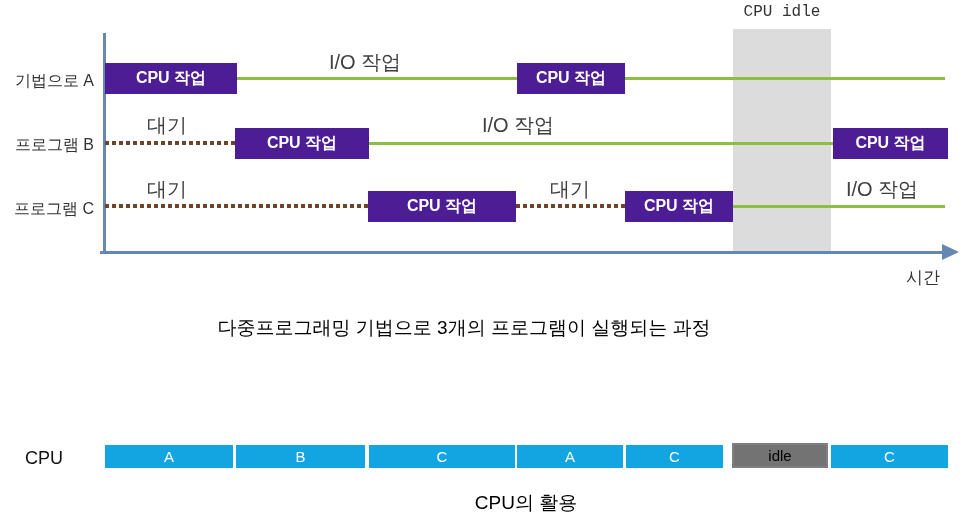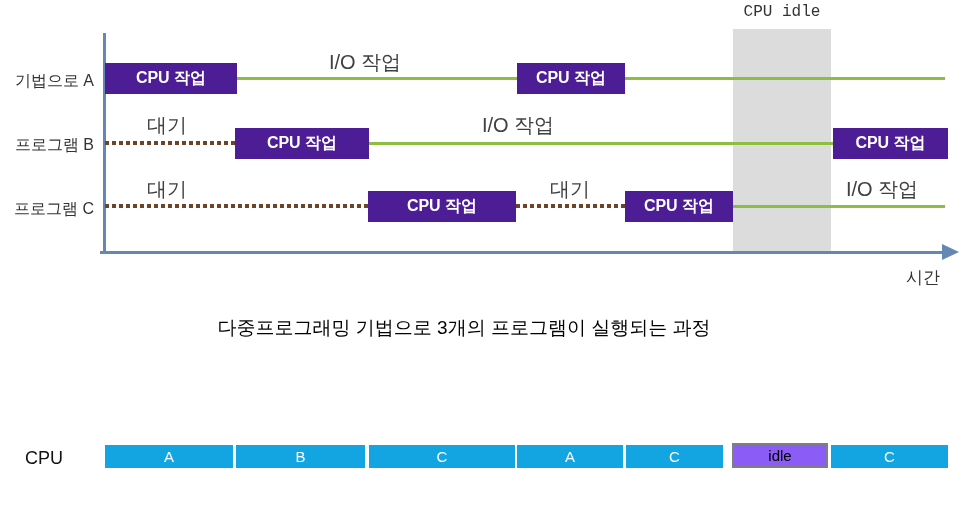--- a/index.html
+++ b/index.html
@@ -30,21 +30,21 @@
   .ann { position:absolute; font-size:20px; color:#404040; text-align:center; }
 
   .caption { position:absolute; text-align:center; font-size:19px; color:#000000; }
   .caption-top    { left:84px;  top:315px; width:760px; }
   .caption-bottom { left:146px; top:490px; width:760px; }
 
   
   .cpu-label { position:absolute; left:25px; top:448px; font-size:18px; color:#111111; }
   .bar-seg { position:absolute; top:445px; height:23px; background:#12a5e2; color:#ffffff;
              font-size:15px; display:flex; align-items:center; justify-content:center; }
-  .bar-seg.idle { background:#8b5cf6; border:2px solid #7f7f7f; color:#000000; top:443px; height:21px;
+  .bar-seg.idle { background:#737373; border:2px solid #7f7f7f; color:#000000; top:443px; height:21px;
                   box-sizing:content-box; }
 </style>
 </head>
 <body>
 
 <div class="canvas">
 
   <div class="idle-band"></div>
   <div class="idle-label">CPU idle</div>
 
@@ -82,14 +82,15 @@
 
   <div class="cpu-label">CPU</div>
   <div class="bar-seg" style="left:105px; width:128px;">A</div>
   <div class="bar-seg" style="left:236px; width:129px;">B</div>
   <div class="bar-seg" style="left:369px; width:146px;">C</div>
   <div class="bar-seg" style="left:517px; width:106px;">A</div>
   <div class="bar-seg" style="left:626px; width:97px;">C</div>
   <div class="bar-seg idle" style="left:732px; width:92px;">idle</div>
   <div class="bar-seg" style="left:831px; width:117px;">C</div>
 
+  <div class="caption caption-bottom">CPU의 활용</div>
 
 </div>
 
 </body></html>

